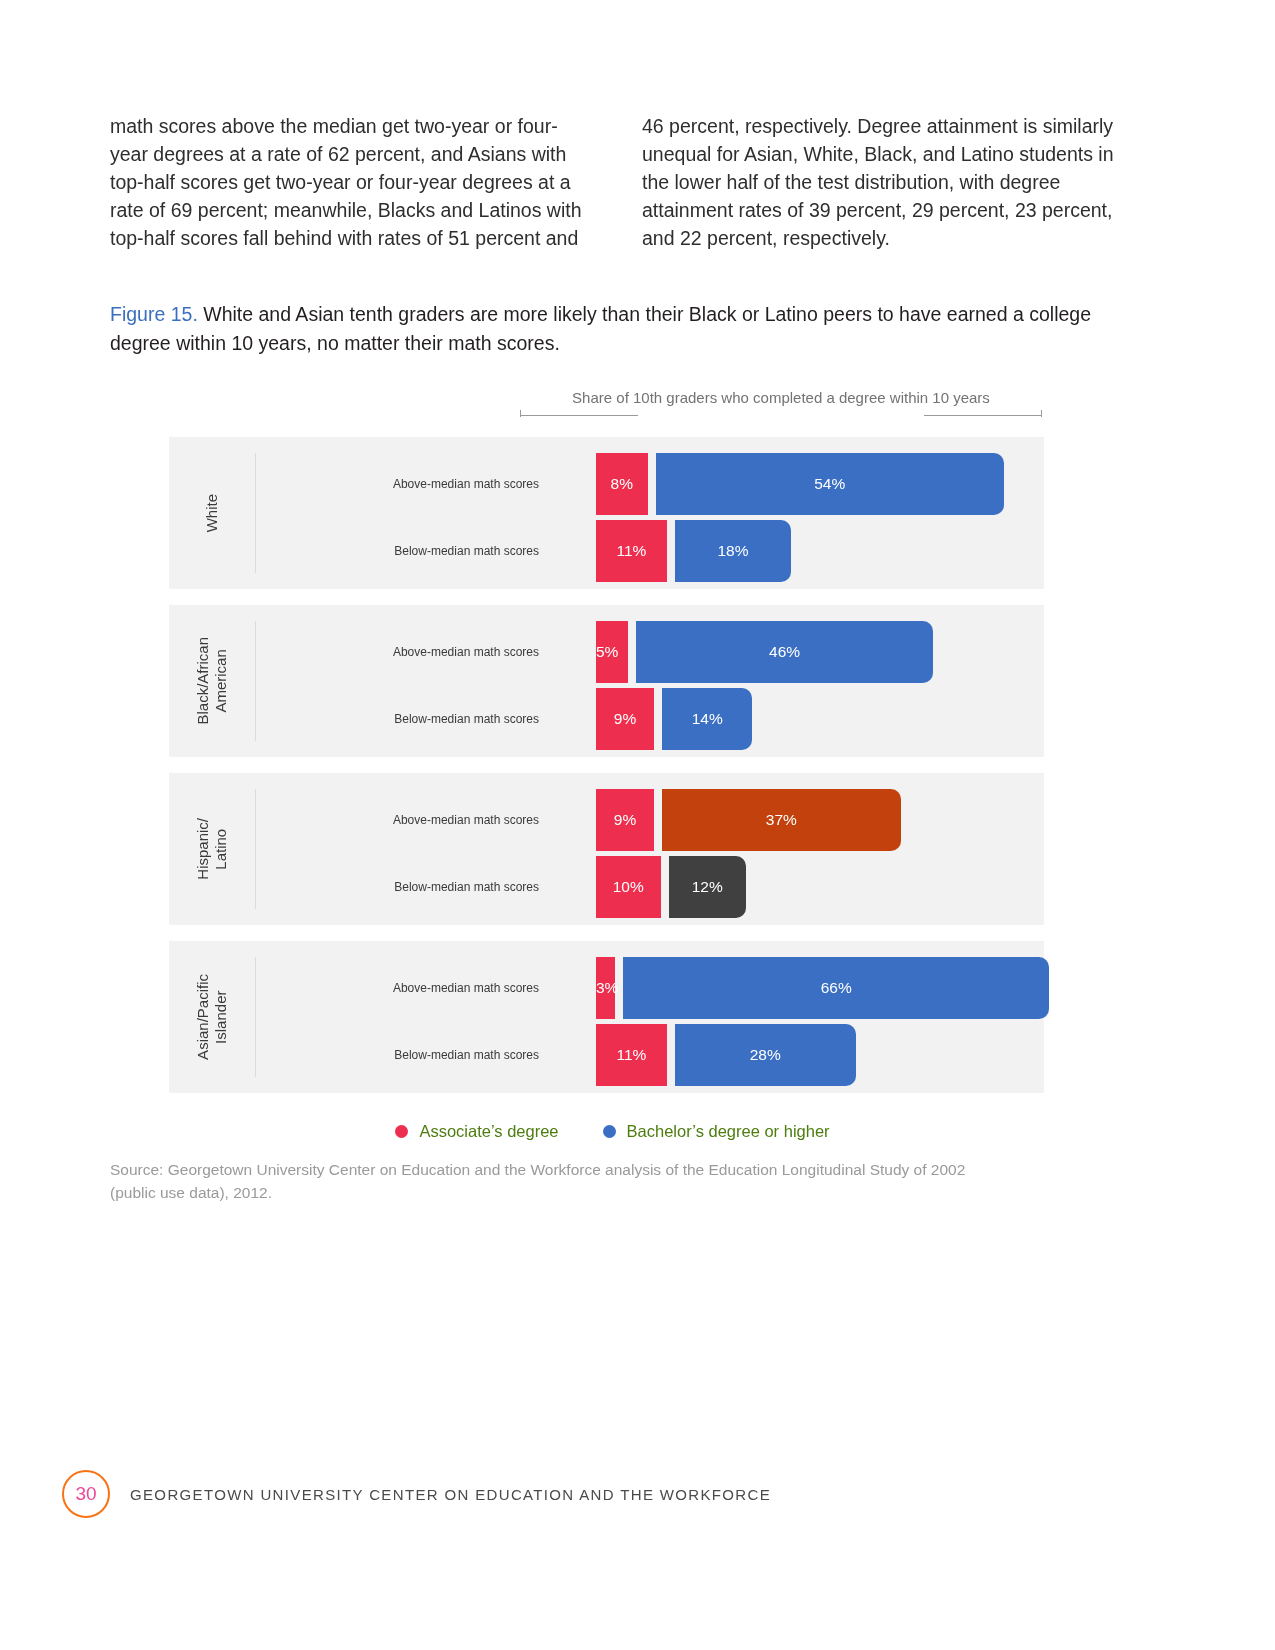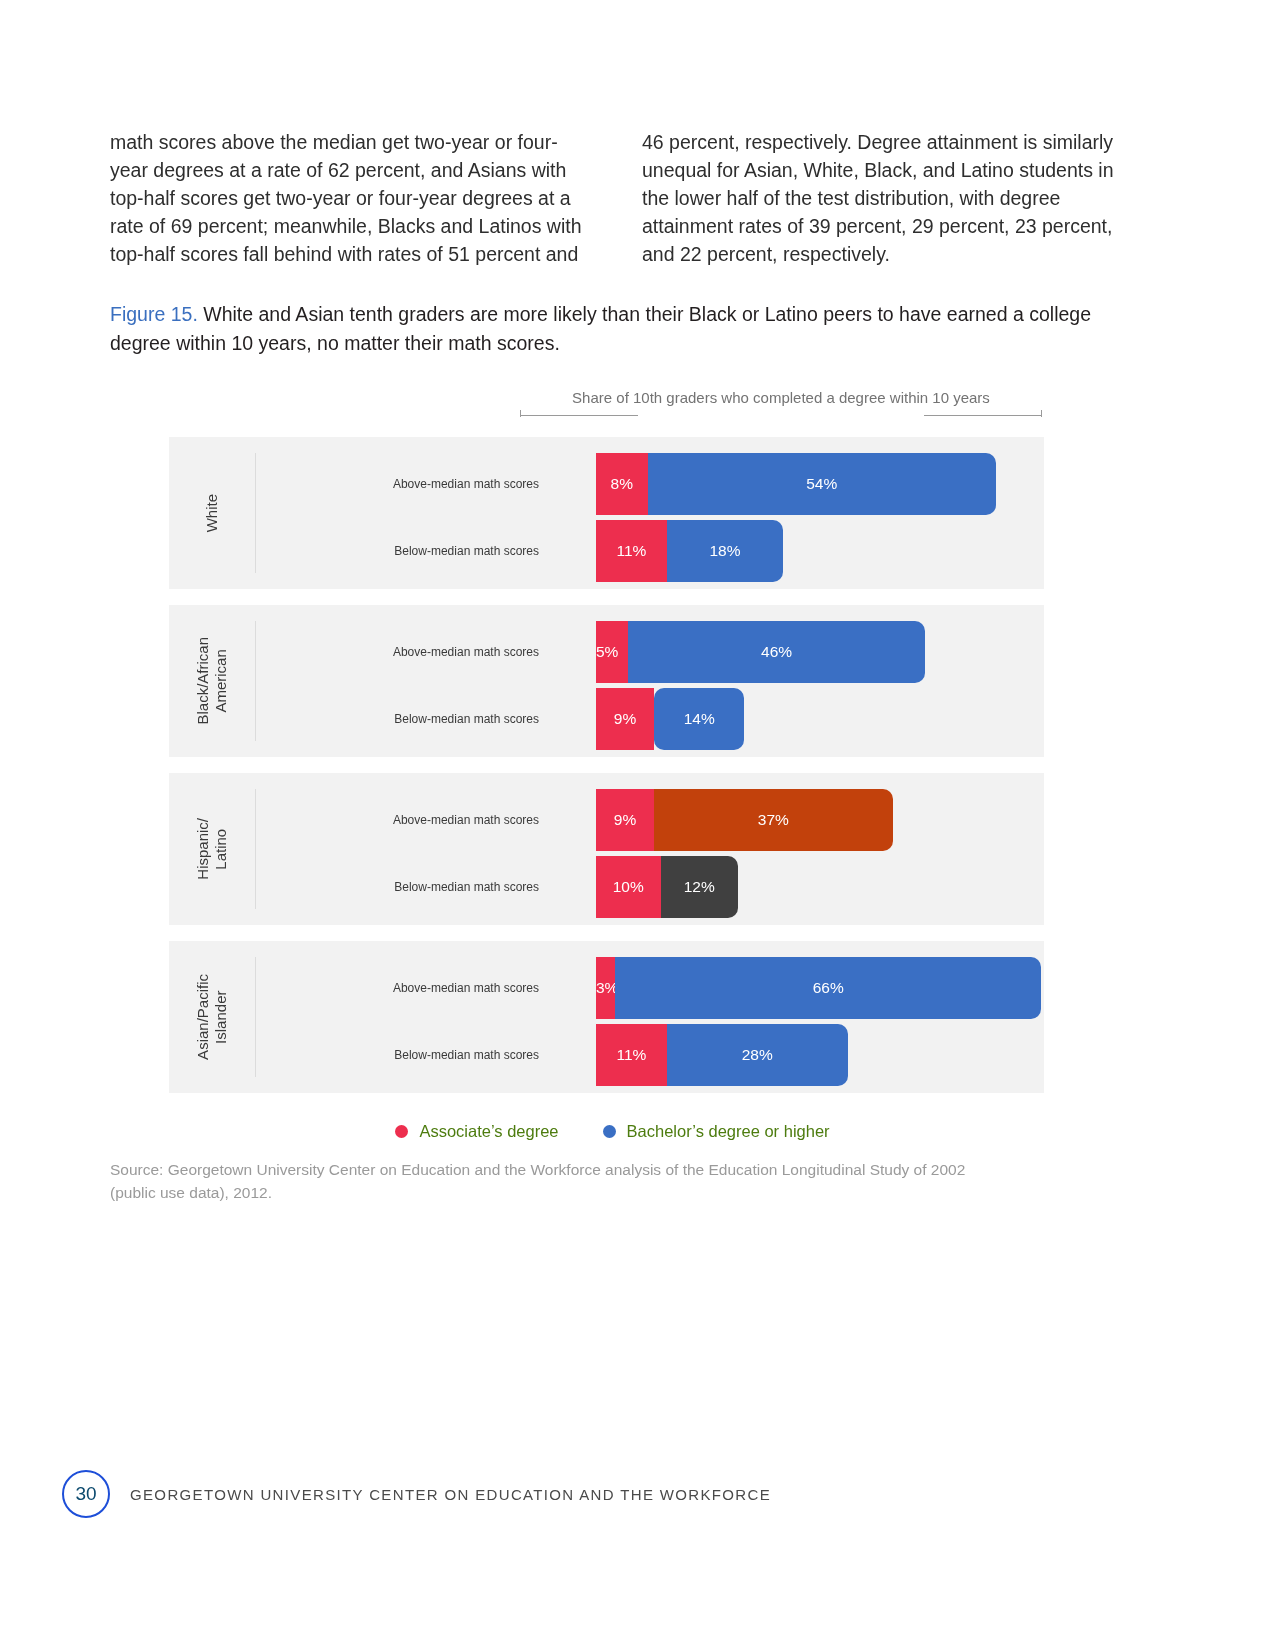--- a/index.html
+++ b/index.html
@@ -13,21 +13,20 @@
     overflow:hidden;
   }
 
   
   .body-copy {
     position:absolute;
     top:112px; left:110px;
     width:1005px;
     display:flex;
     gap:60px;
-    margin-top:16px;
   }
   .body-copy .col {
     width:472px;
     font-size:19.5px;
     line-height:28px;
     color:#2e2e2e;
   }
 
   
   .fig-caption {
@@ -144,21 +143,21 @@
     height:62px;
     display:flex;
     align-items:center;
     justify-content:center;
     color:#ffffff;
     font-size:15.5px;
     position:relative;
     box-sizing:border-box;
   }
   .seg.assoc  { background:#ED2E4E; }
-  .seg.bach   { background:#3A6FC4; border-radius:0 10px 10px 0; }
+  .seg.bach   { background:#3A6FC4; border-radius:0 10px 10px 0;margin-left:8px; }
   .seg.narrow-label span {
     position:absolute;
     left:0; top:50%;
     transform:translateY(-50%);
     white-space:nowrap;
   }
 
   
   .legend {
     position:absolute;
@@ -187,24 +186,24 @@
   }
 
   
   .footer {
     position:absolute;
     bottom:132px; left:62px;
     display:flex; align-items:center; gap:20px;
   }
   .footer .page-num {
     width:44px; height:44px;
-    border:2px solid #1d4ed8;
+    border:2px solid #f97316;
     border-radius:50%;
     display:flex; align-items:center; justify-content:center;
-    font-size:19px; color:#0c4a6e;
+    font-size:19px; color:#ec4899;
   }
   .footer .org {
     font-size:15px;
     letter-spacing:1.35px;
     color:#4a4a4a;
   }
 </style>
 </head>
 <body>
 
@@ -261,21 +260,21 @@
               <div class="seg assoc narrow-label" style="width: 32.25px; background: rgb(237, 46, 78);">
                 <span>5%</span>
               </div>
               <div class="seg bach" style="width: 296.7px; background: rgb(58, 111, 196);">46%</div>
             </div>
           </div>
           <div class="row r2">
             <div class="row-label">Below-median math scores</div>
             <div class="stack">
               <div class="seg assoc" style="width: 58.05px; background: rgb(237, 46, 78);">9%</div>
-              <div class="seg bach" style="width: 90.3px; background: rgb(58, 111, 196); border-radius: 10px;">14%</div>
+              <div class="seg bach" style="width: 90.3px; background: rgb(58, 111, 196);">14%</div>
             </div>
           </div>
         </div>
       </div>
       <div class="group">
         <div class="group-label">
           <span>Hispanic/
 Latino</span>
         </div>
         <div class="group-divider"></div>

